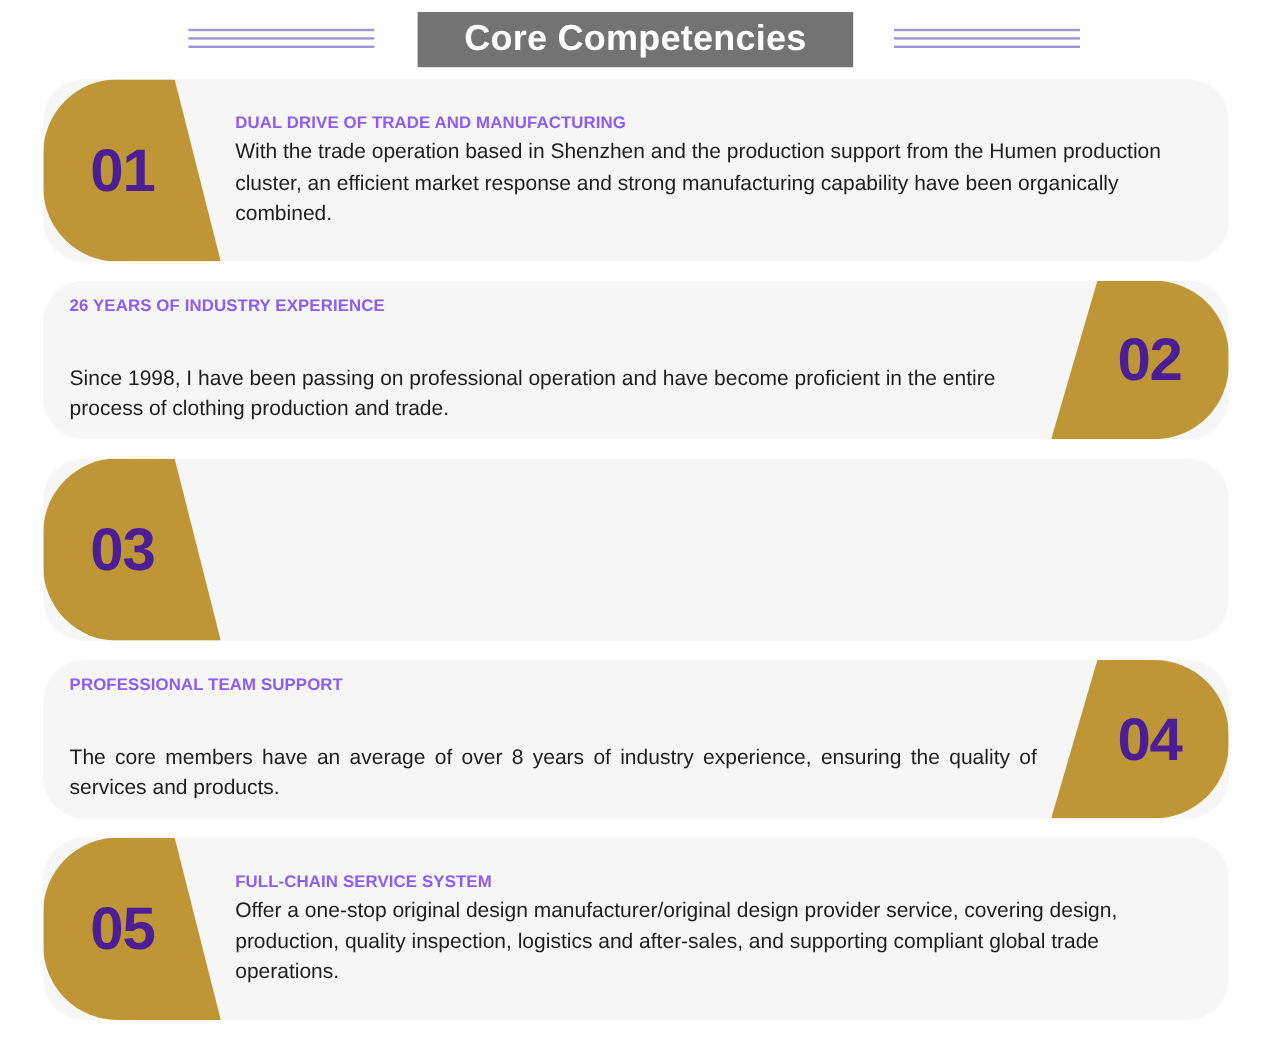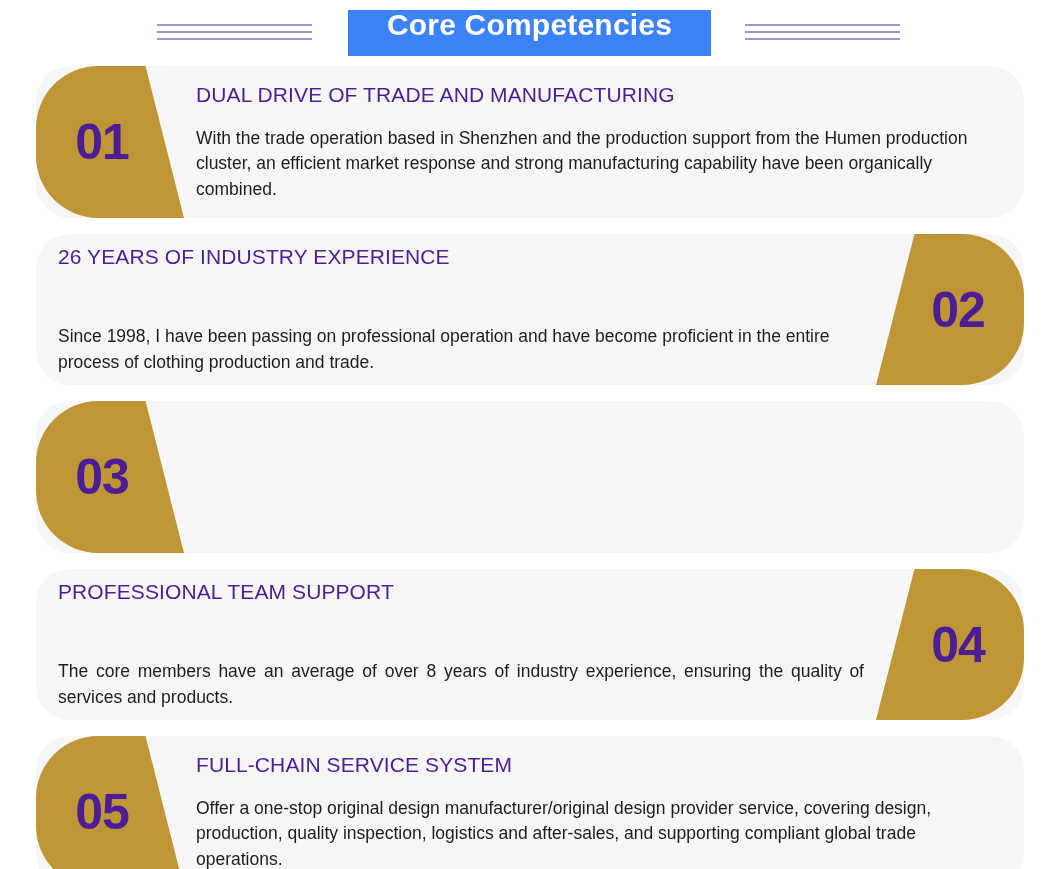--- a/index.html
+++ b/index.html
@@ -45,23 +45,23 @@
     margin-bottom: 5px;
   }
   .deco i:last-child { margin-bottom: 0; }
 
   .banner {
     position: absolute;
     left: 348px;
     top: 10px;
     width: 363px;
     height: 46px;
-    background: #3b82f6;
-    display: flex;
-    align-items: flex-start;
+    background: #737373;
+    display: flex;
+    align-items: center;
     justify-content: center;
   }
 
   .banner-text {
     color: #ffffff;
     font-size: 30px;
     font-weight: bold;
     letter-spacing: 0.2px;
     line-height: 1;
     white-space: nowrap;
@@ -135,33 +135,32 @@
     flex: 1;
     display: flex;
     flex-direction: column;
     justify-content: center;
   }
 
   .card.badge-left  .content { padding: 10px 40px 10px 160px; }
   .card.badge-right .content { padding: 10px 160px 10px 22px; gap: 36px; }
 
   .card-title {
-    color: #4c1d95;
-    font-size: 21px;
-    font-weight: normal;
+    color: #8b5cf6;
+    font-size: 14px;
+    font-weight: bold;
     letter-spacing: 0.1px;
     line-height: 1.25;
     margin-bottom: 3px;
   }
 
   .card-body {
     color: #1d1d1d;
     font-size: 17.5px;
     line-height: 1.45;
-    margin-top: 15px;
   }
 
   .card-body.justify { text-align: justify; }
 
   
   .card.h-tall  .card-inner { min-height: 152px; }
   .card.h-short .card-inner { min-height: 132px; }
 </style>
 </head>
 <body>

